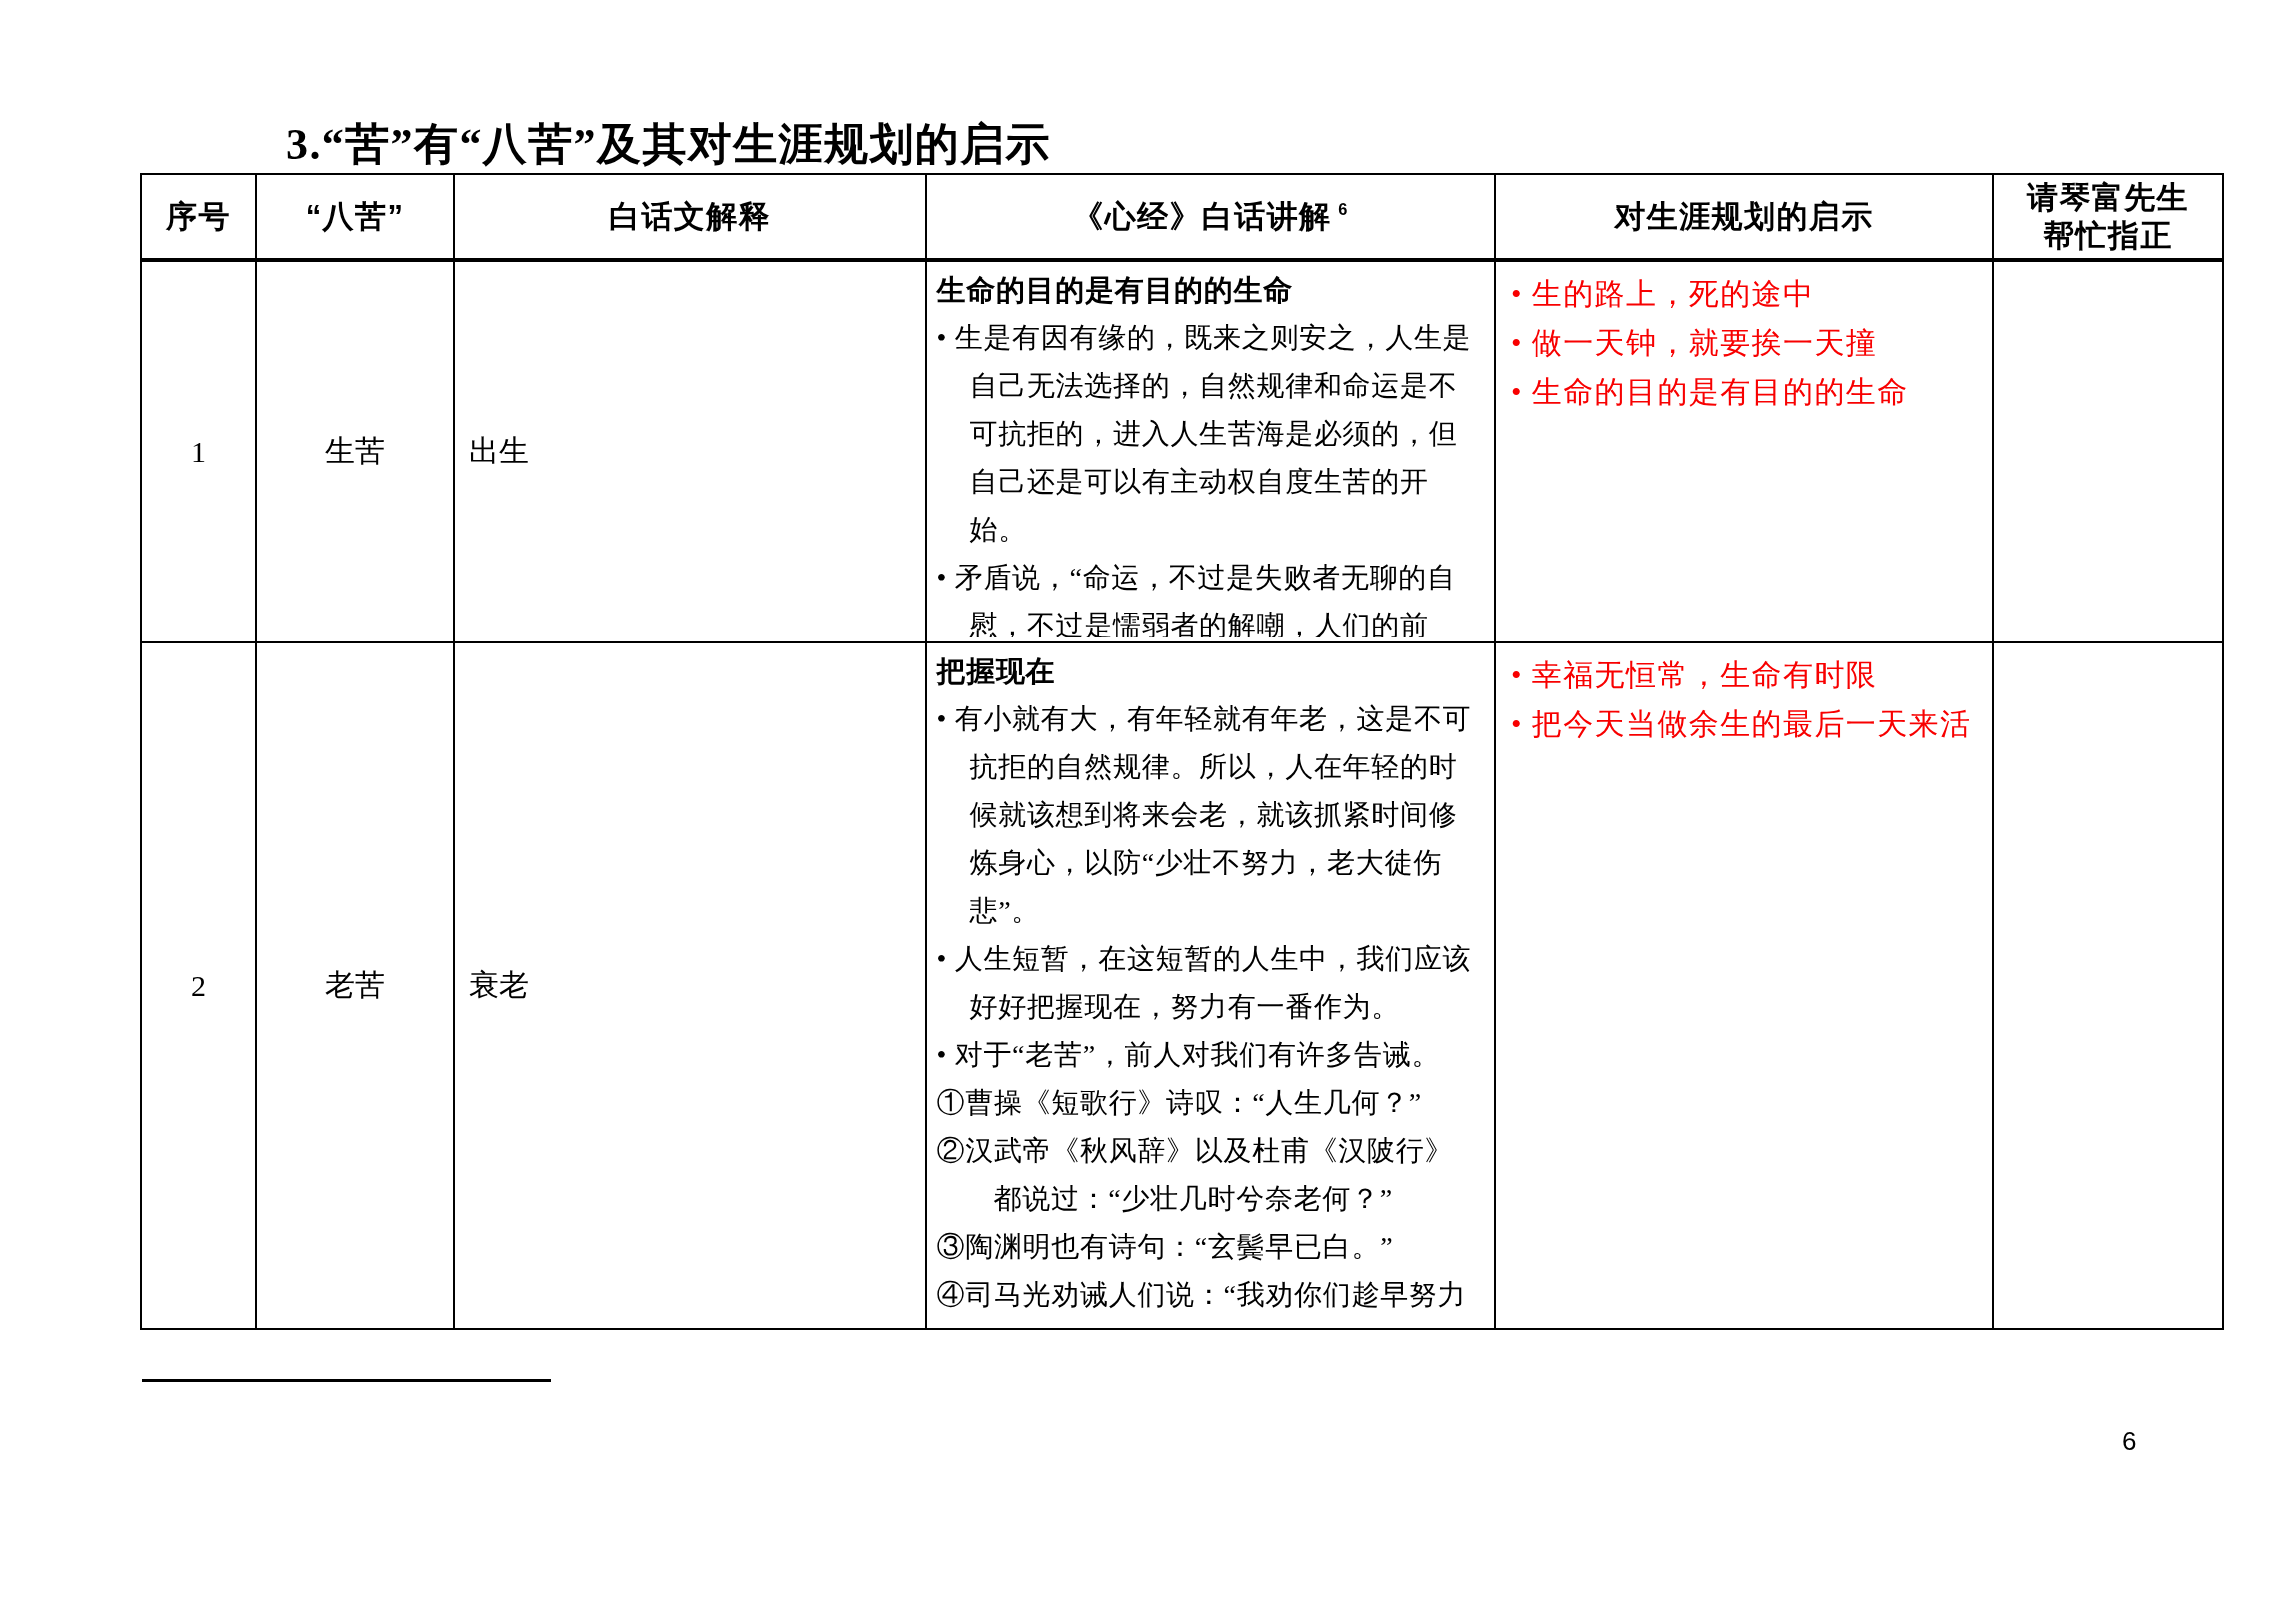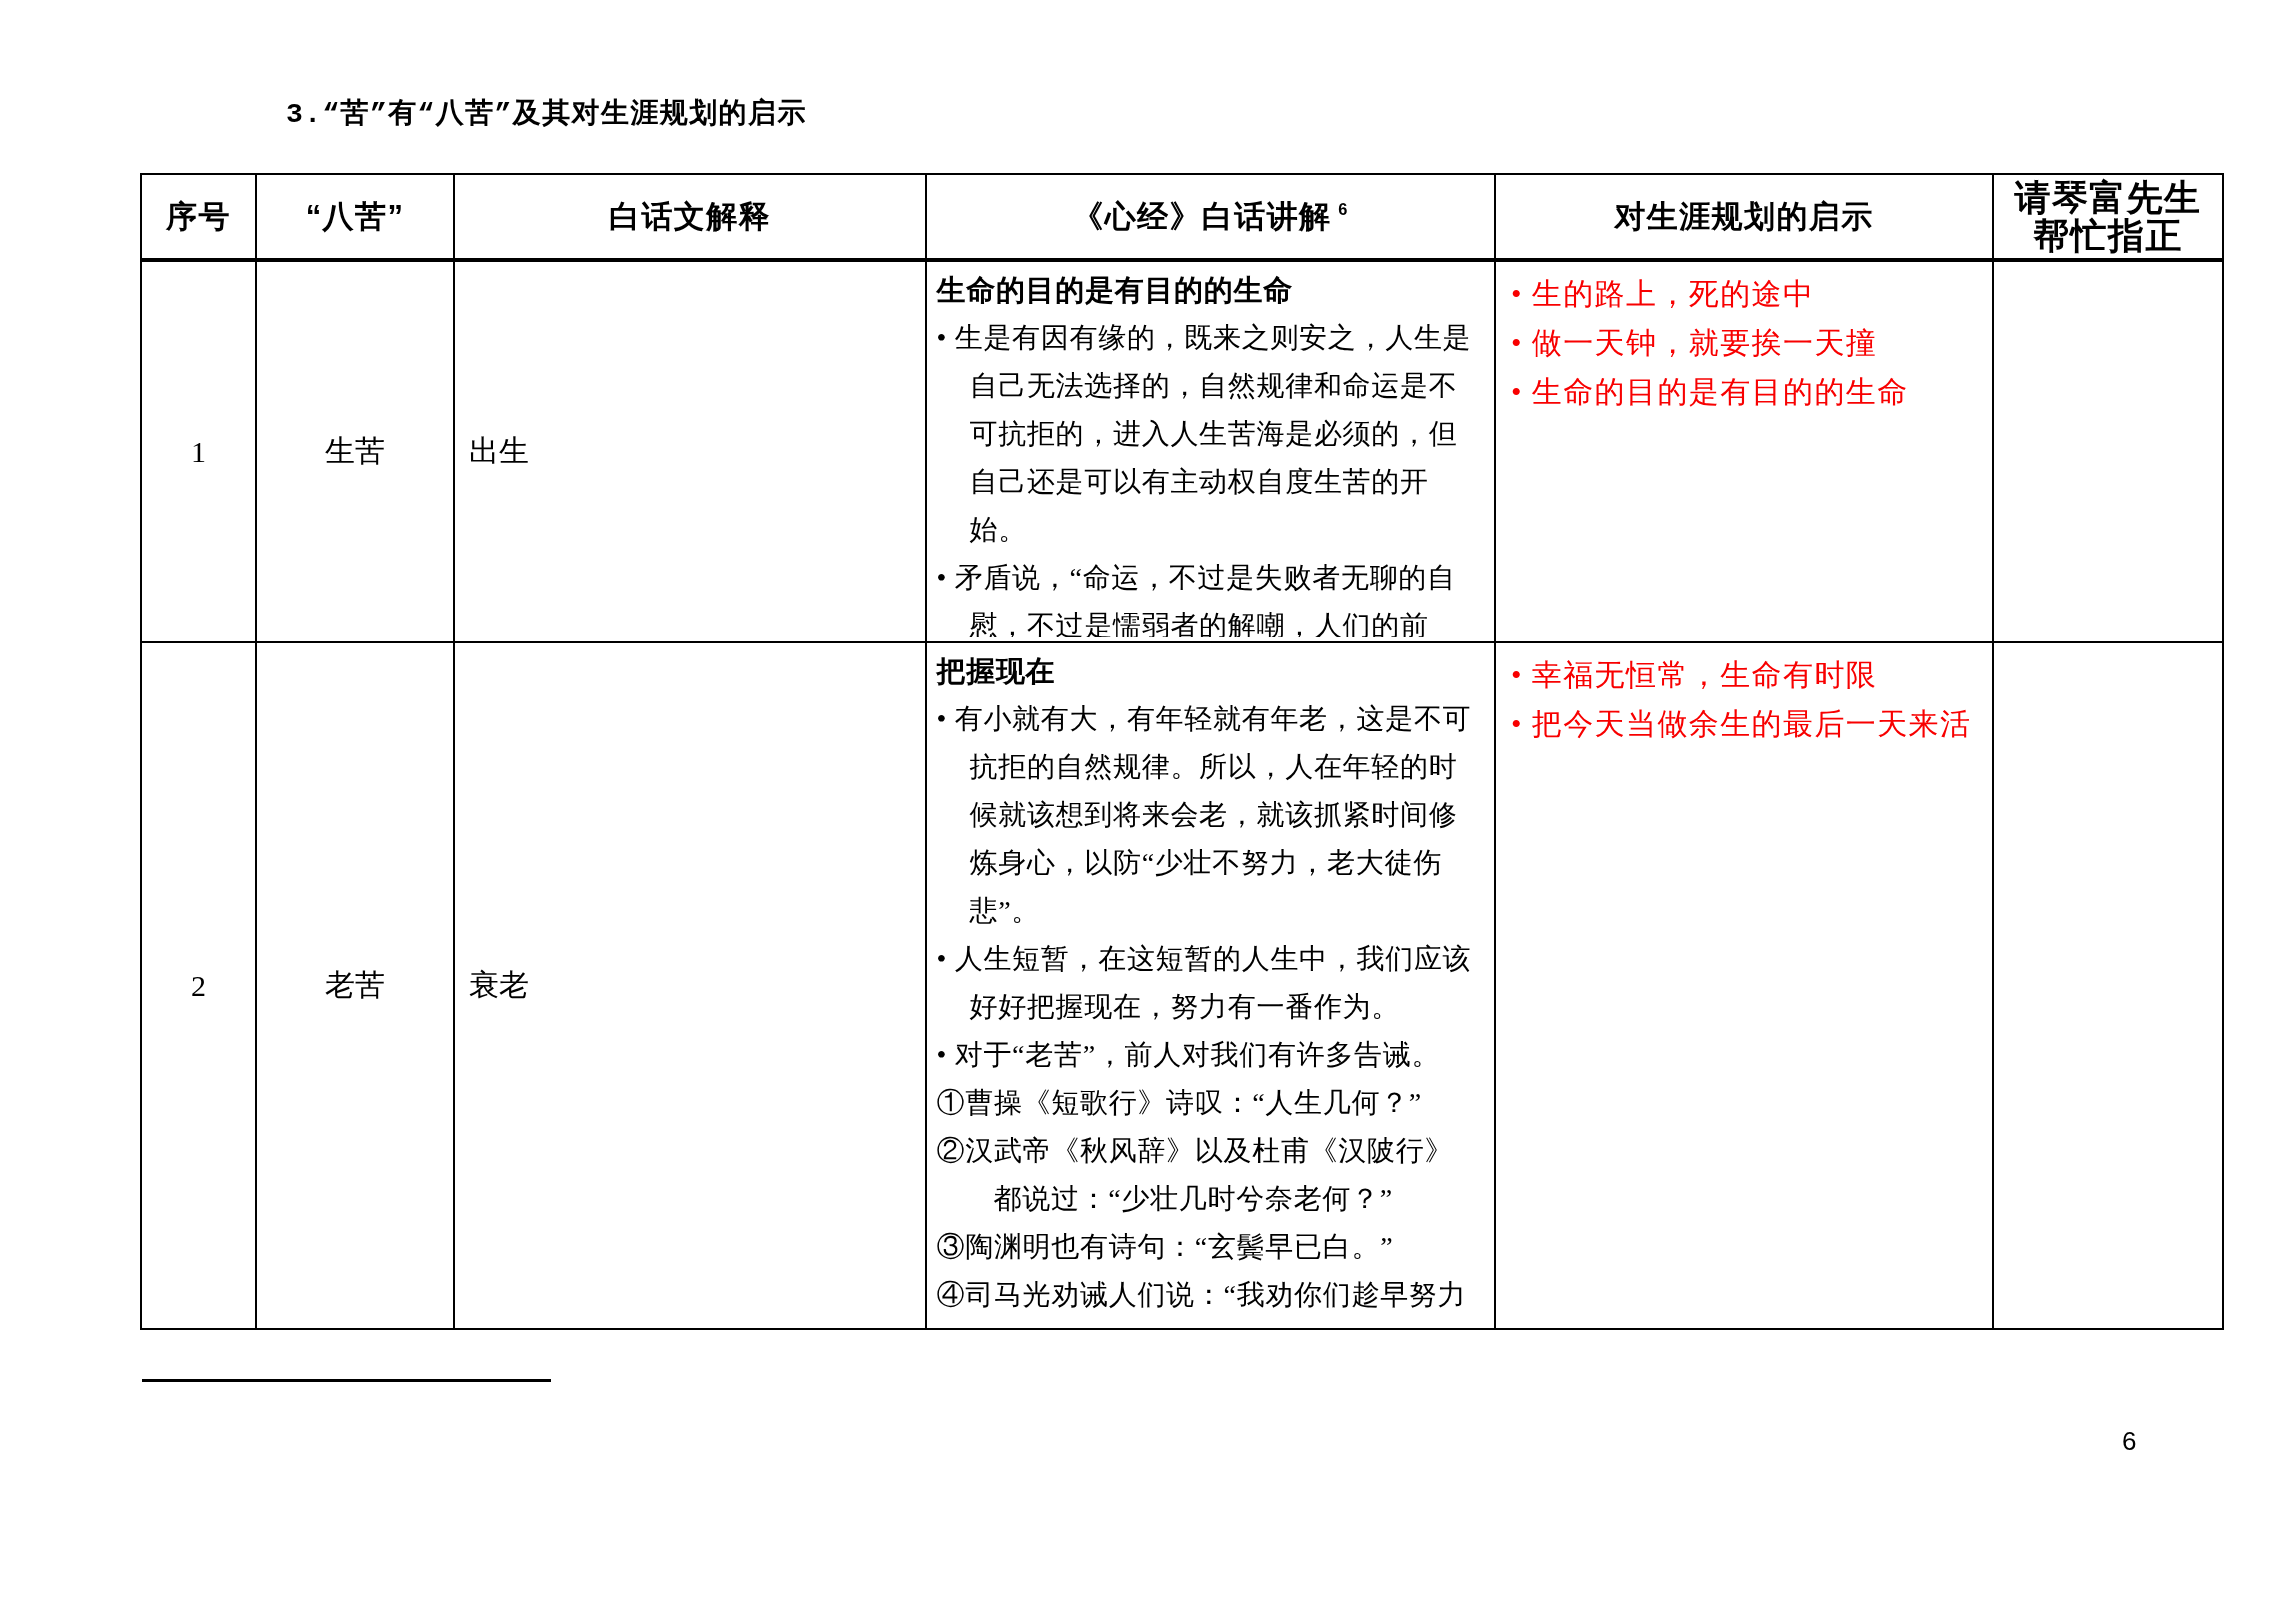--- a/index.html
+++ b/index.html
@@ -9,24 +9,24 @@
     width: 2295px;
     height: 1623px;
     background: #ffffff;
     color: #000;
     overflow: hidden;
     font-family: "Liberation Serif", "DejaVu Serif", serif;
   }
   .title {
     position: absolute;
     left: 286px;
-    top: 94px;
-    font-family: Liberation Mono, monospace;
-    font-weight: 700;
-    font-size: 28px;
+    top: 115px;
+    font-family: Liberation Serif, serif;
+    font-weight: 700;
+    font-size: 44px;
     letter-spacing: 1.4px;
     white-space: nowrap;
   }
   table.doc-table {
     position: absolute;
     left: 140px;
     top: 173px;
     width: 2083px;
     table-layout: fixed;
     border-collapse: collapse;
@@ -46,21 +46,21 @@
   .doc-table thead th {
     height: 86px;
     border-bottom: 4.1px solid #000;
     font-family: "Liberation Sans", "DejaVu Sans", sans-serif;
     font-weight: 700;
     font-size: 31px;
     letter-spacing: 1.4px;
     text-align: center;
   }
   .doc-table thead th.col-corr {
-    font-size: 36px;
+    font-size: 31px;
     line-height: 38px;
     padding: 0 19px;
     font-weight: 700;
   }
   tr.row0 td { height: 382px; }
   tr.row1 td { height: 687px; }
   td.cell-num, td.cell-ku {
     text-align: center;
     font-size: 30px;
   }

